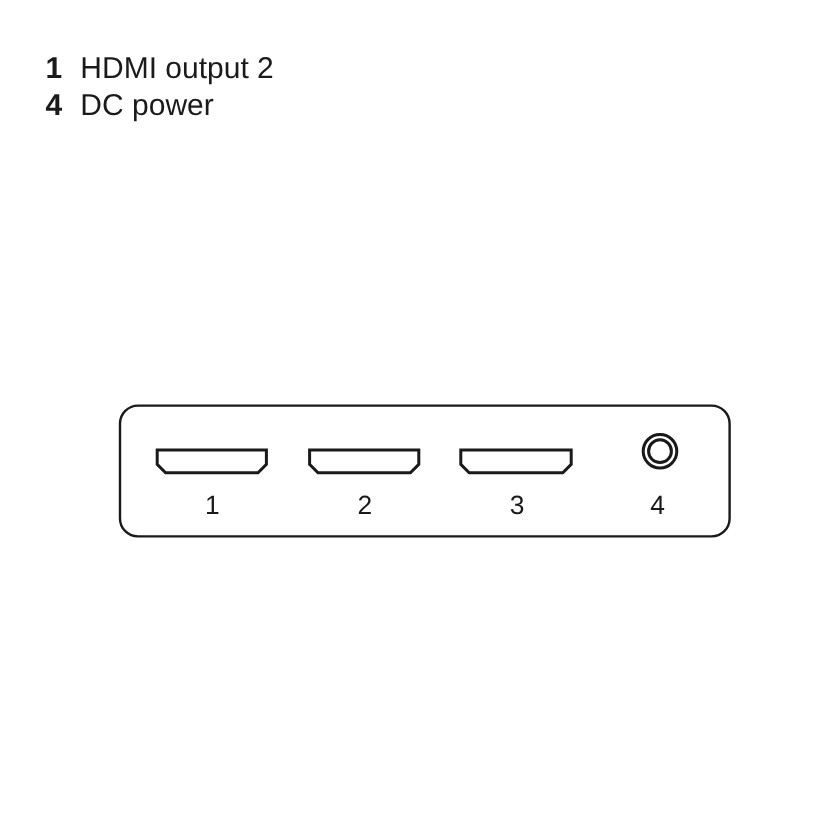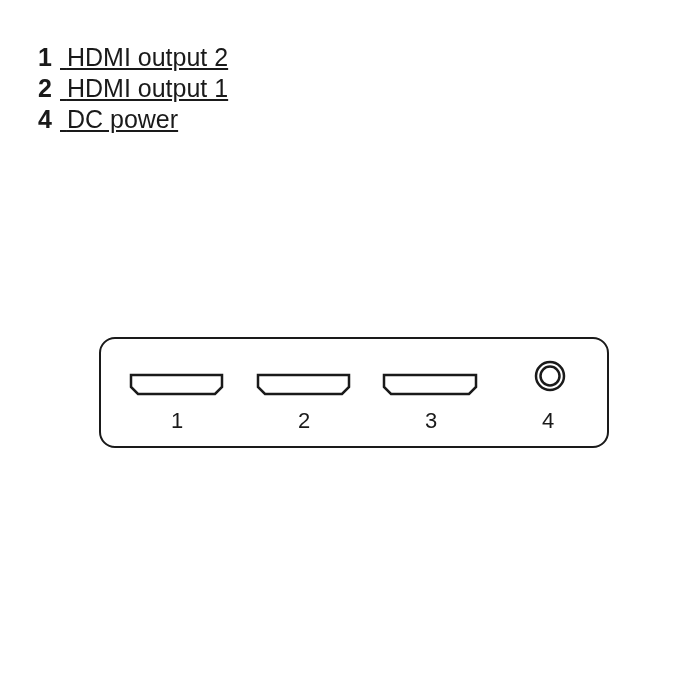--- a/index.html
+++ b/index.html
@@ -1,37 +1,33 @@
 <!DOCTYPE html>
 <html><head>
 <meta charset="utf-8">
 <style>
   html, body { margin: 0; padding: 0; background: #ffffff; }
   body { width: 700px; height: 700px; position: relative; overflow: hidden;
          font-family: "Liberation Sans", "DejaVu Sans", sans-serif; color: #1a1a1a; }
   .legend { position: absolute; left: 38px; top: 42px; }
-  .legend-item { font-size: 25px; line-height: 31px; height: 31px; white-space: nowrap; text-decoration: underline; }
+  .legend-item { font-size: 25px; line-height: 31px; height: 31px; white-space: nowrap; }
   .legend-num { font-weight: bold; display: inline-block; min-width: 22px; }
   .legend-label { font-weight: normal; }
   .device { position: absolute; left: 99px; top: 337px; width: 506px; height: 107px;
             border: 2.5px solid #1a1a1a; border-radius: 16px; box-sizing: content-box; }
   svg.ports { position: absolute; left: 0; top: 0; }
   .port-label { position: absolute; font-size: 22px; line-height: 22px; text-align: center; width: 40px; }
 </style>
 </head>
 <body>
 
 <div class="legend">
   <div class="legend-item">
     <span class="legend-num">1</span>
     <span class="legend-label">HDMI output 2</span>
-  </div>
-  <div class="legend-item">
-    <span class="legend-num">2</span>
-    <span class="legend-label">HDMI output 1</span>
   </div>
   <div class="legend-item">
     <span class="legend-num">4</span>
     <span class="legend-label">DC power</span>
   </div>
 </div>
 
 <div class="device"></div>
 
 <svg class="ports" width="700" height="700">

